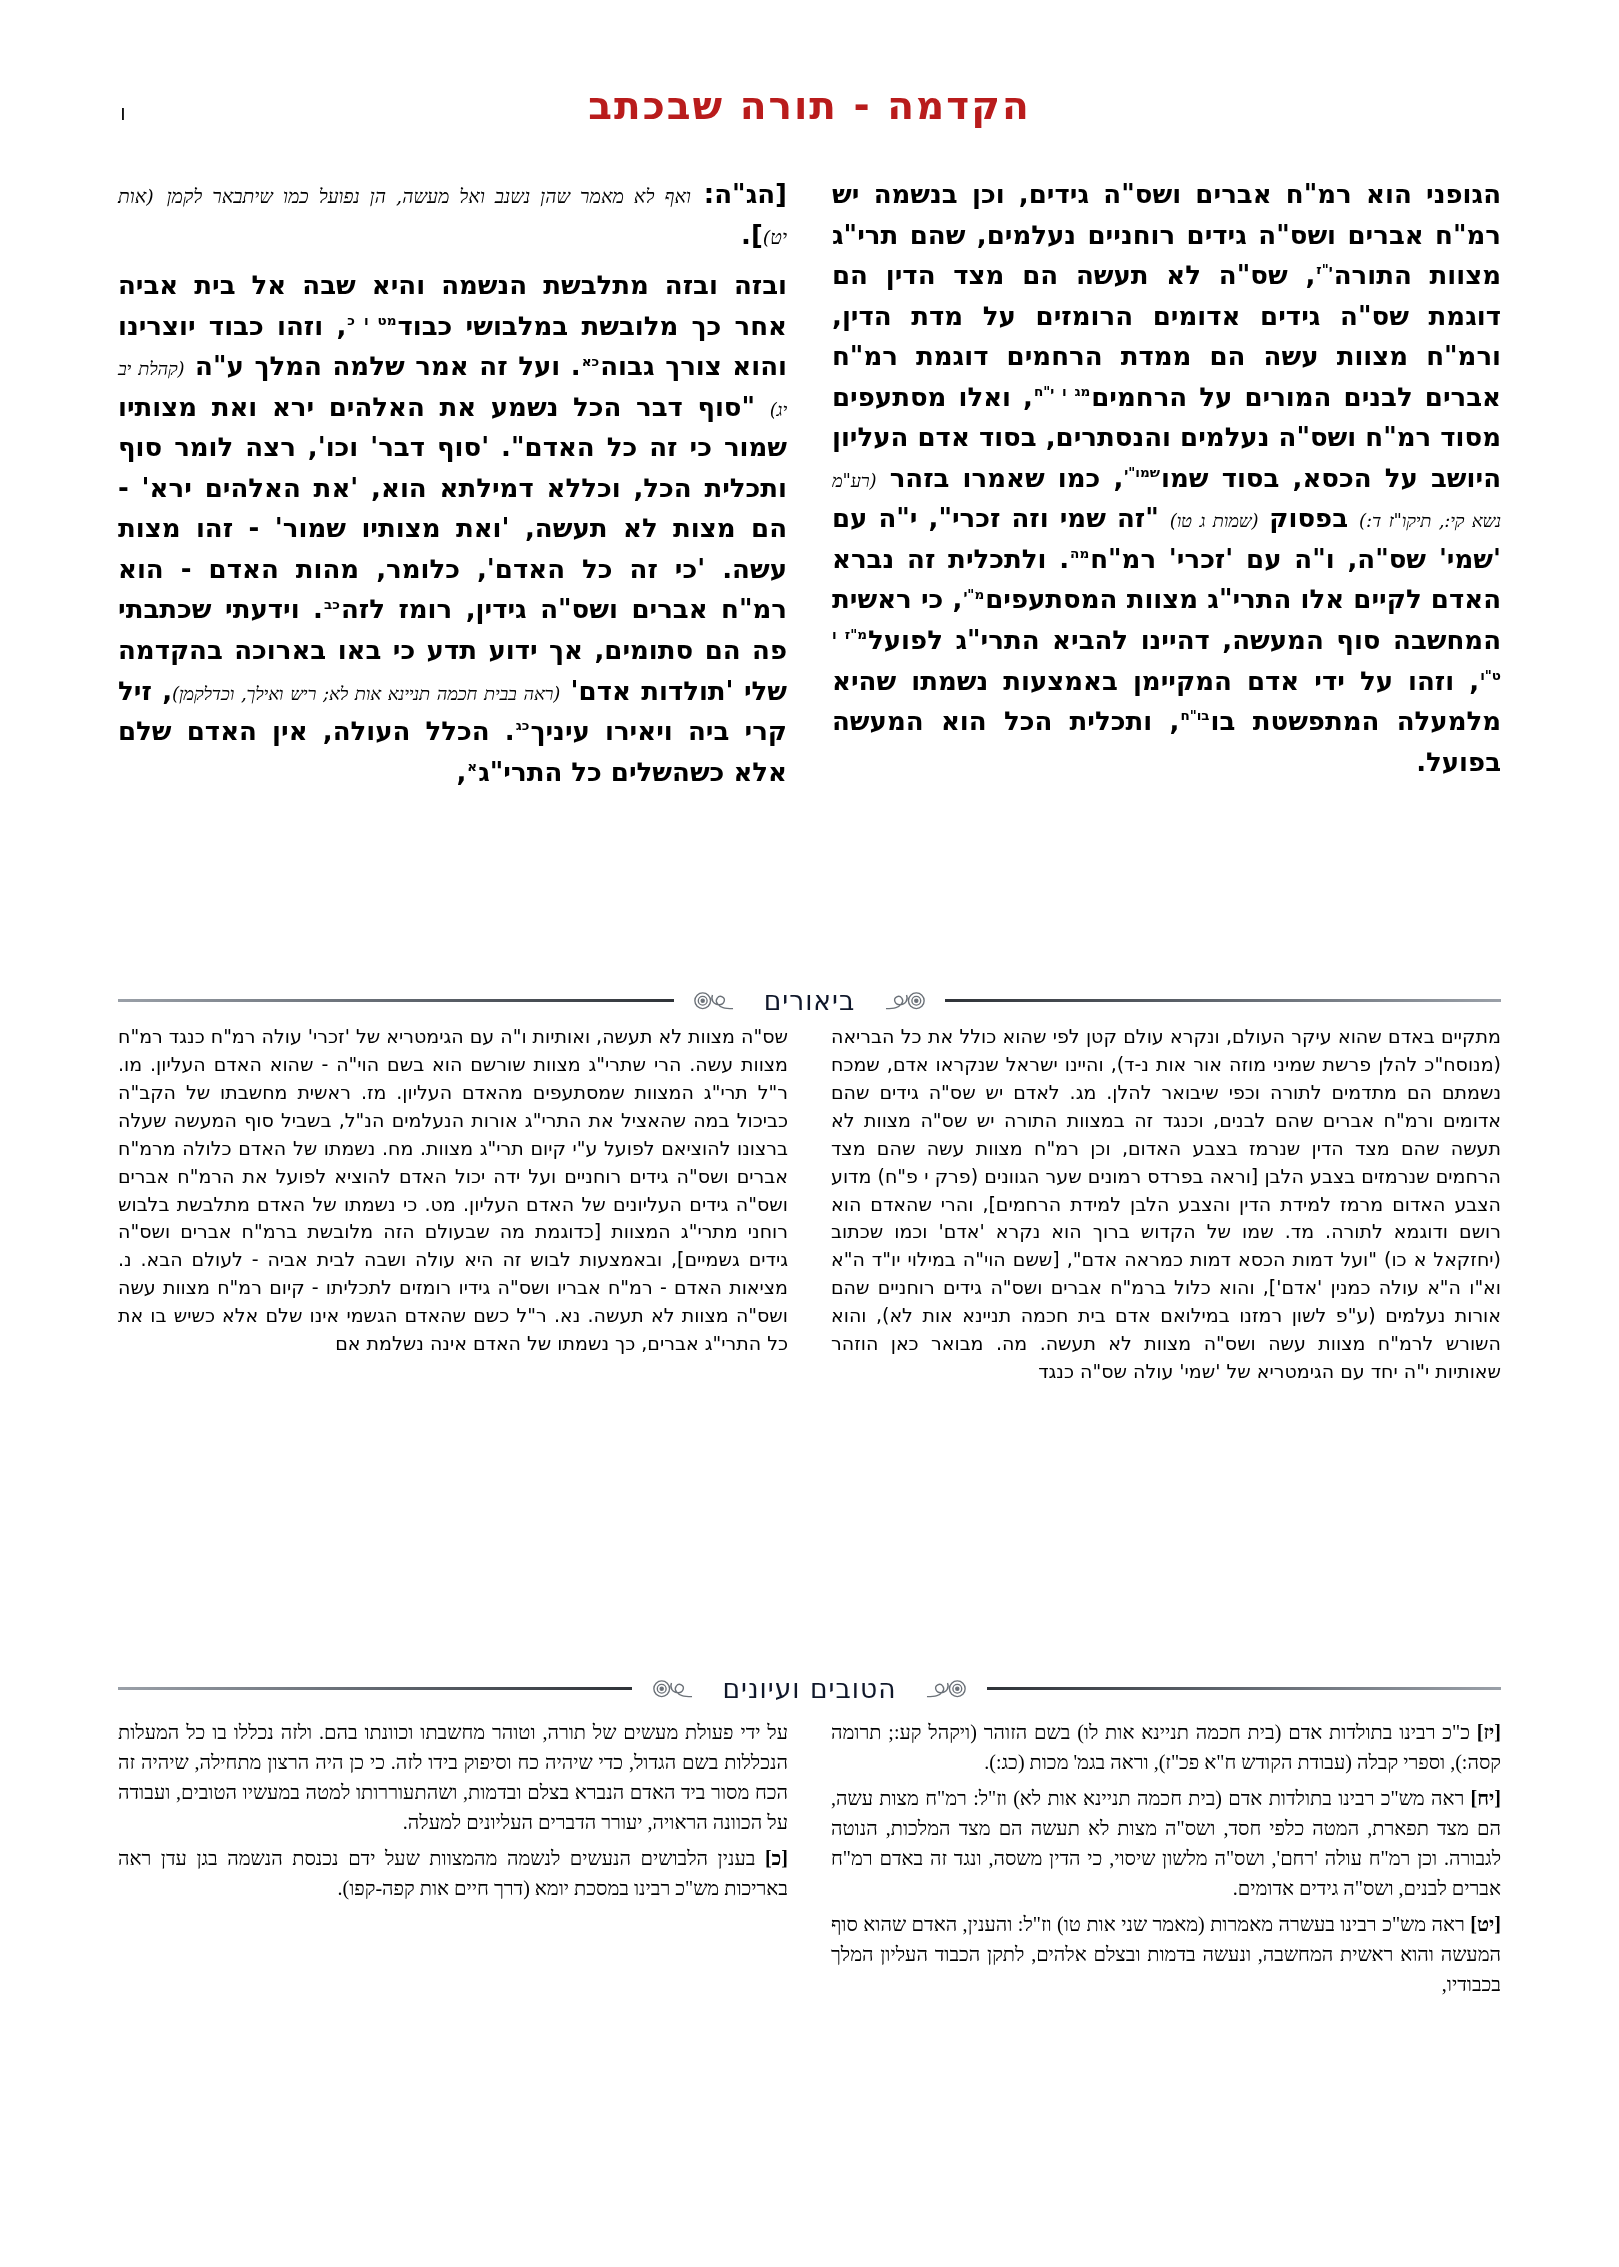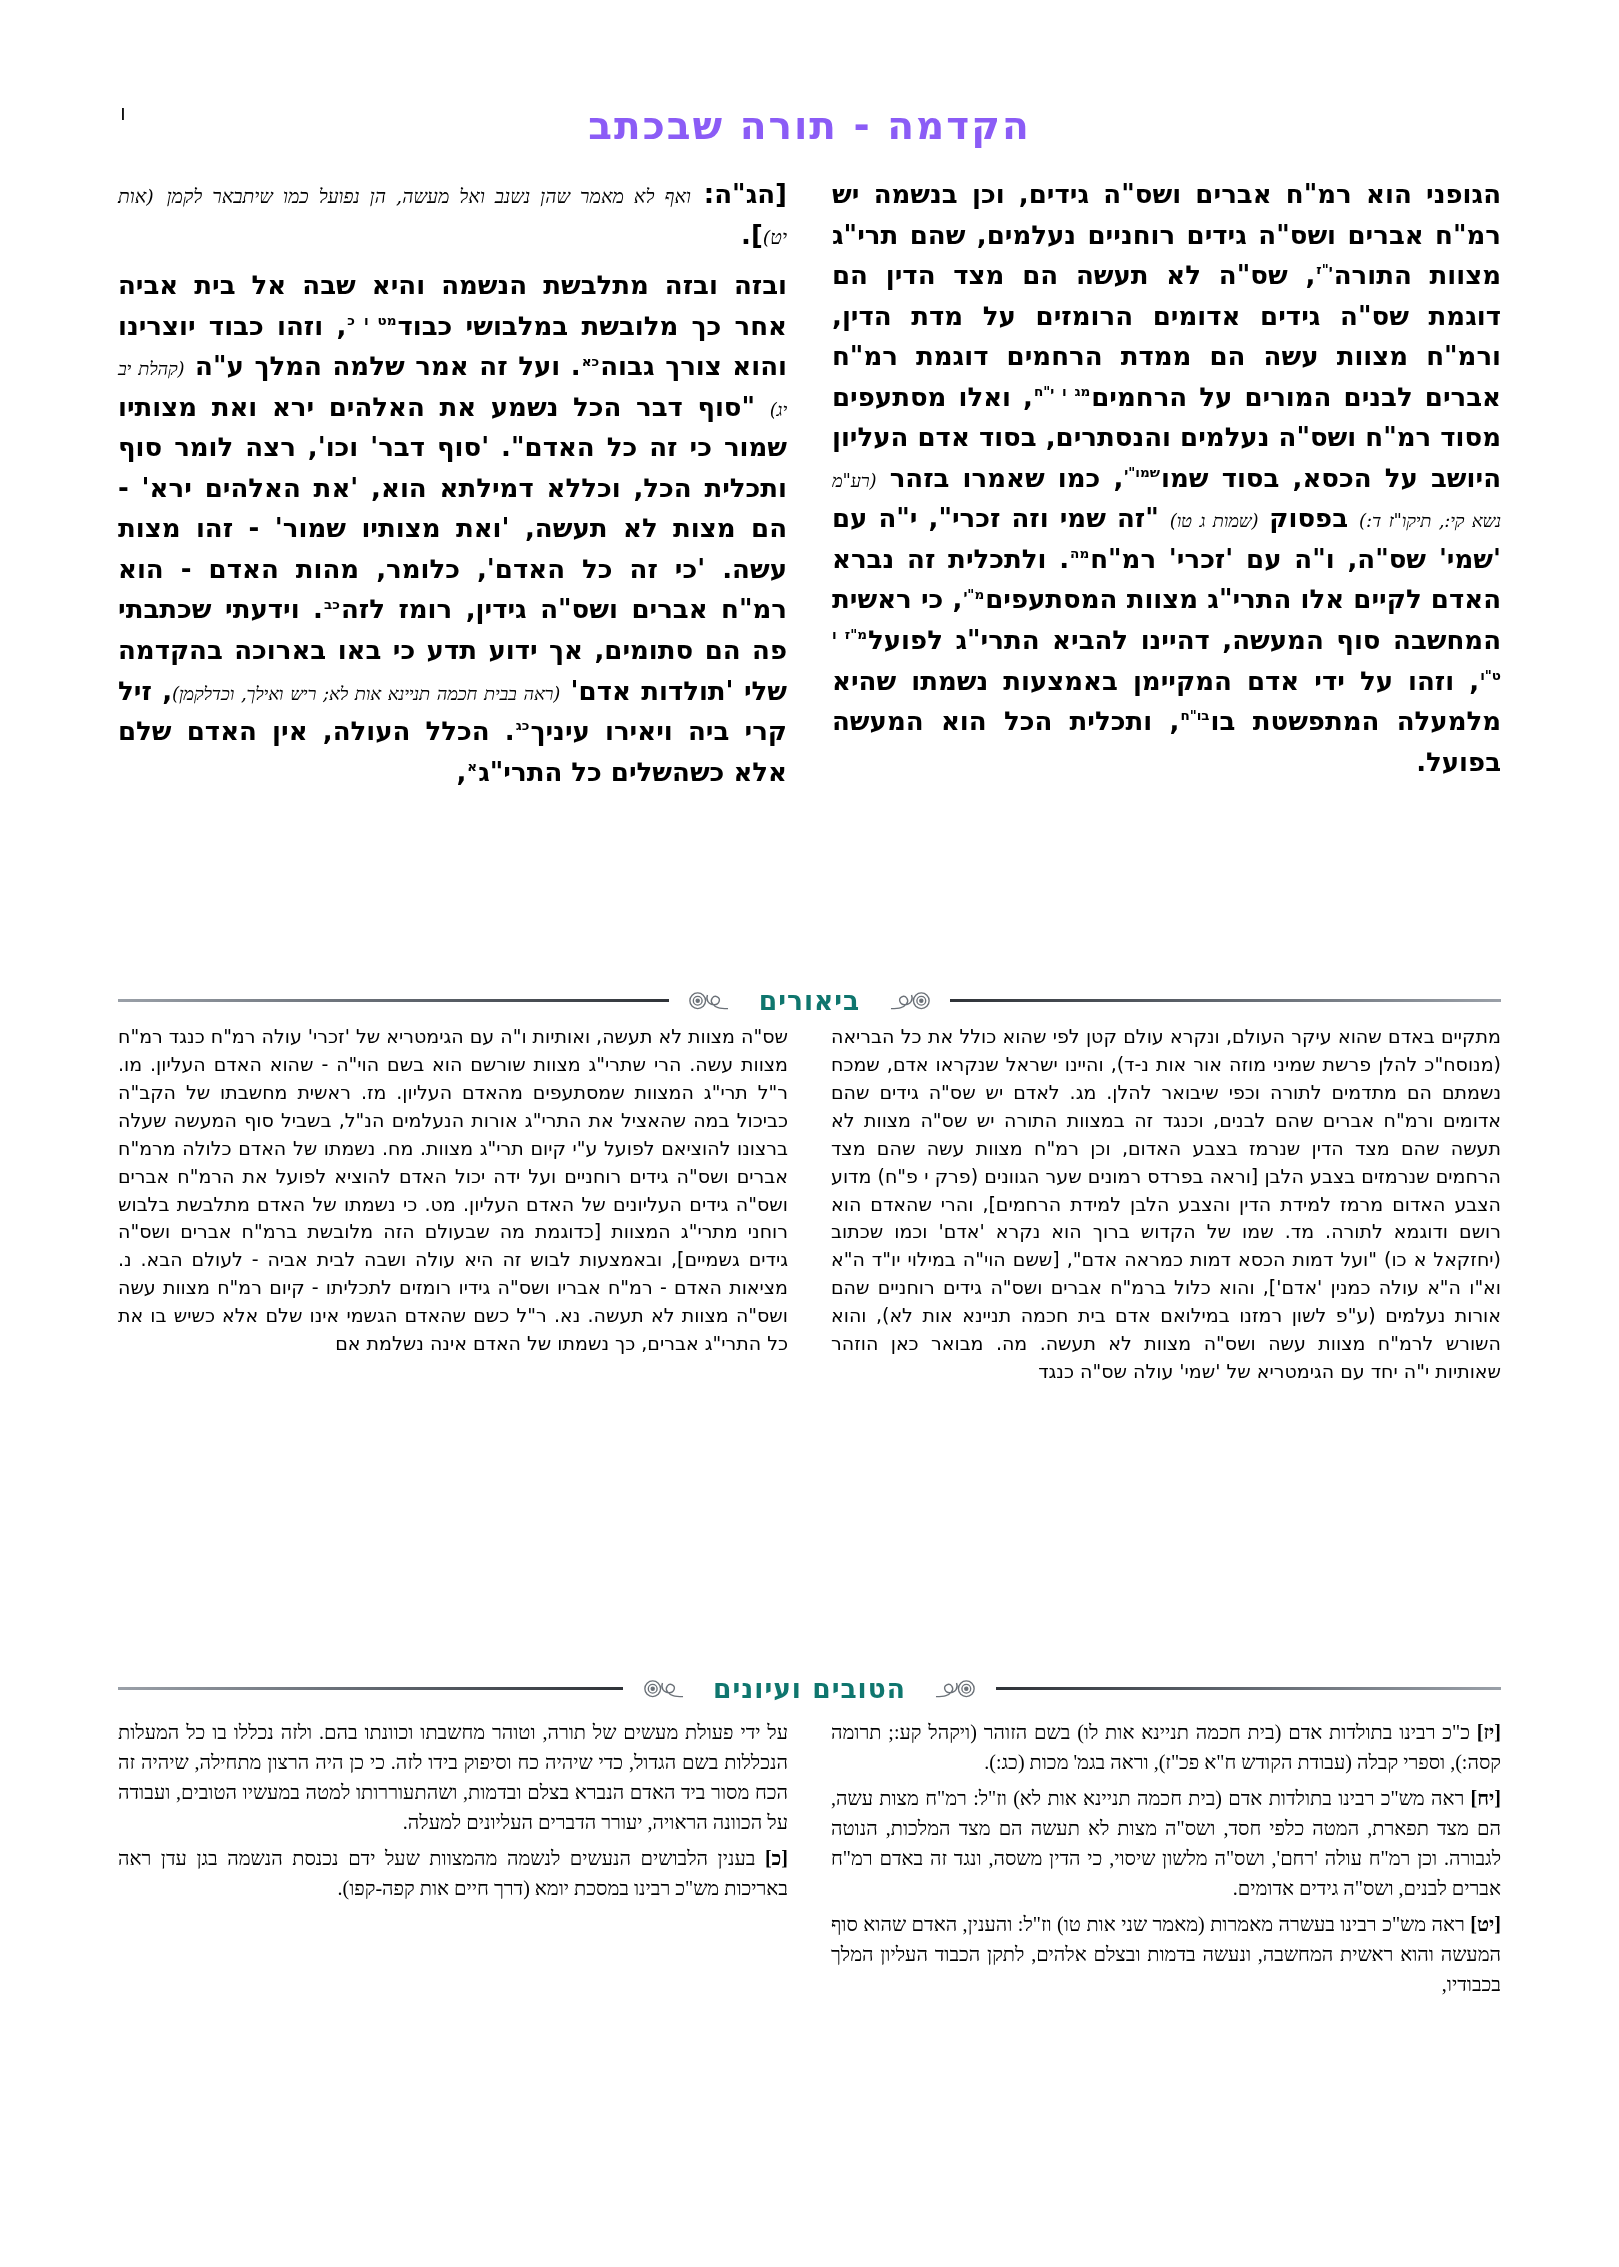--- a/index.html
+++ b/index.html
@@ -30,22 +30,21 @@
   }
   .header-title {
     position: absolute;
     left: 0;
     right: 0;
     text-align: center;
     font-size: 39px;
     font-weight: 700;
     letter-spacing: 2px;
     line-height: 1;
-    color: #8b5cf6;
-    margin-top: 20px;
+    color: #b91c1c;
   }
   .page-number {
     position: absolute;
     left: 2px;
     top: 13.7px;
     font-size: 21.6px;
     font-weight: 400;
     color: #111;
   }
 
@@ -125,24 +124,24 @@
   .divider .swirl {
     flex: 0 0 auto;
     width: 45px;
     height: 25.5px;
     color: #6b7178;
   }
   .divider .swirl svg { display: block; }
   .divider-title {
     flex: 0 0 auto;
     font-size: 26.5px;
-    font-weight: 700;
+    font-weight: 400;
     letter-spacing: 1px;
     padding: 0 13.7px;
-    color: #0f766e;
+    color: #0f172a;
     white-space: nowrap;
   }
 
   
   .commentary {
     position: absolute;
     right: 118px;
     left: 118px;
     display: flex;
     flex-direction: row;

